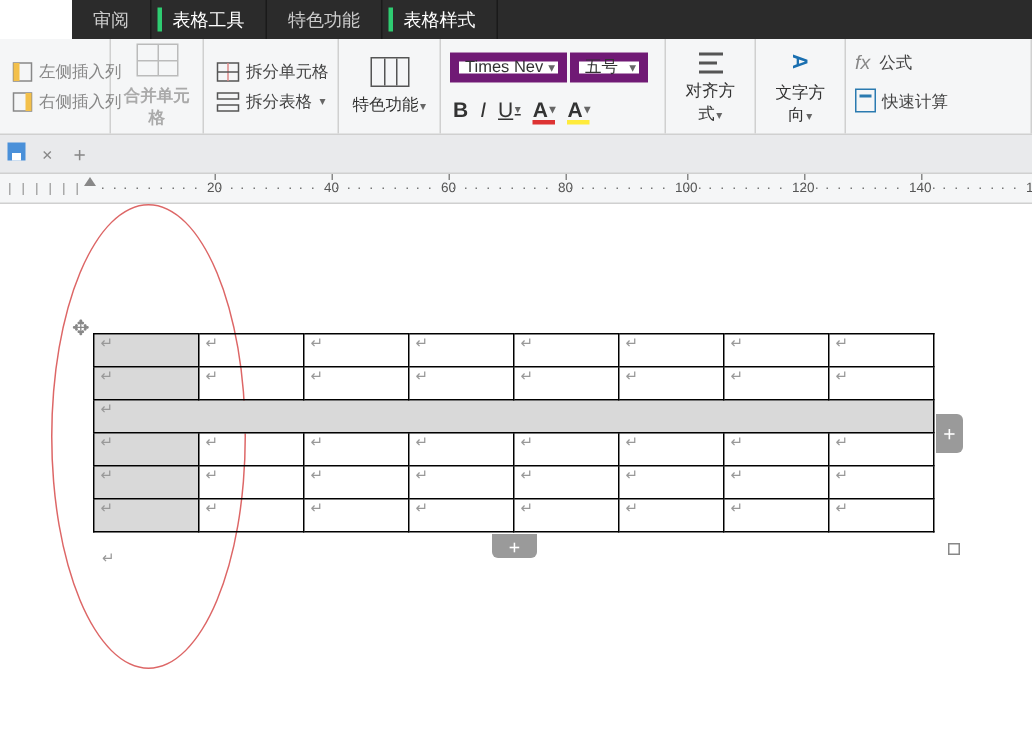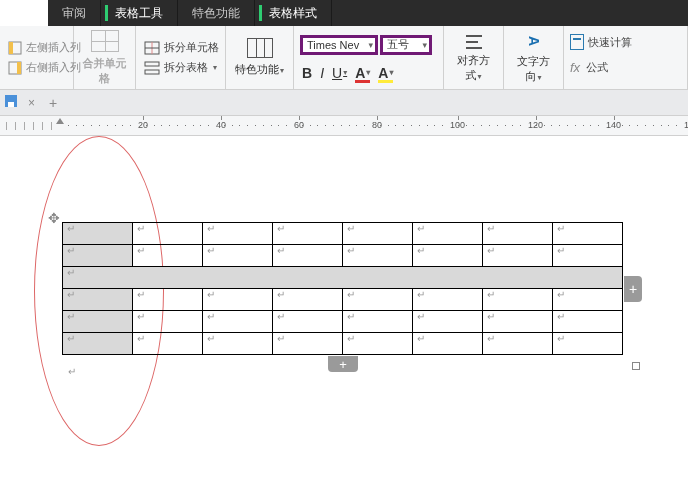--- a/index.html
+++ b/index.html
@@ -24,21 +24,21 @@
   .split-group .btn-row { color: #444; }
   
   .auto-group { width: 68px; align-items: center; text-align: center; }
   .auto-icon { width: 26px; height: 20px; border: 1px solid #555; display: inline-block; position: relative; }
   .auto-icon::before, .auto-icon::after { content: ""; position: absolute; top: 0; bottom: 0; width: 1px; background: #555; }
   .auto-icon::before { left: 8px; }
   .auto-icon::after { left: 16px; }
   
   .font-group { width: 150px; padding: 6px; }
   .selects { display: flex; gap: 2px; margin-bottom: 6px; }
-  .sel { border: 3px solid #701a75; background: #fff; height: 20px; display: flex; align-items: center; padding: 0 4px; font-size: 11px; position: relative; }
+  .sel { border: 6px solid #701a75; background: #fff; height: 20px; display: flex; align-items: center; padding: 0 4px; font-size: 11px; position: relative; }
   .sel.font { width: 78px; }
   .sel.size { width: 52px; }
   .sel .dd { position: absolute; right: 2px; font-size: 9px; color: #666; }
   .fmt-row { display: flex; gap: 8px; align-items: center; padding-left: 2px; }
   .fmt { font-size: 14px; cursor: pointer; display: inline-flex; align-items: center; }
   .fmt.u { text-decoration: underline; }
   .fmt.i { font-style: italic; }
   .fmt.b { font-weight: bold; }
   .color-a { position: relative; font-weight: bold; }
   .color-a::after { content: ""; position: absolute; left: 0; right: 0; bottom: -2px; height: 3px; background: #d33; }
@@ -198,26 +198,26 @@
     <span class="label-dd"><span>对齐方式</span><span class="tiny-dd">▾</span></span>
   </div>
 
   <div class="group big-btn">
     <div class="textdir-icon">A</div>
     <span class="label-dd"><span>文字方向</span><span class="tiny-dd">▾</span></span>
   </div>
 
   <div class="group quick-group">
     <div class="btn-row">
+      <span class="fx-icon">fx</span>
+      <span>公式</span>
+    </div>
+    <div class="btn-row">
       <span class="calc-icon"></span>
       <span>快速计算</span>
-    </div>
-    <div class="btn-row">
-      <span class="fx-icon">fx</span>
-      <span>公式</span>
     </div>
   </div>
 </div>
 
 <div class="docbar">
   <span class="iicon" style="margin-right:6px;">
     <svg width="14" height="14">
         <rect x="1" y="1" width="12" height="12" fill="#4a90d9"></rect>
         <rect x="4" y="8" width="6" height="5" fill="#fff"></rect>
       </svg>

